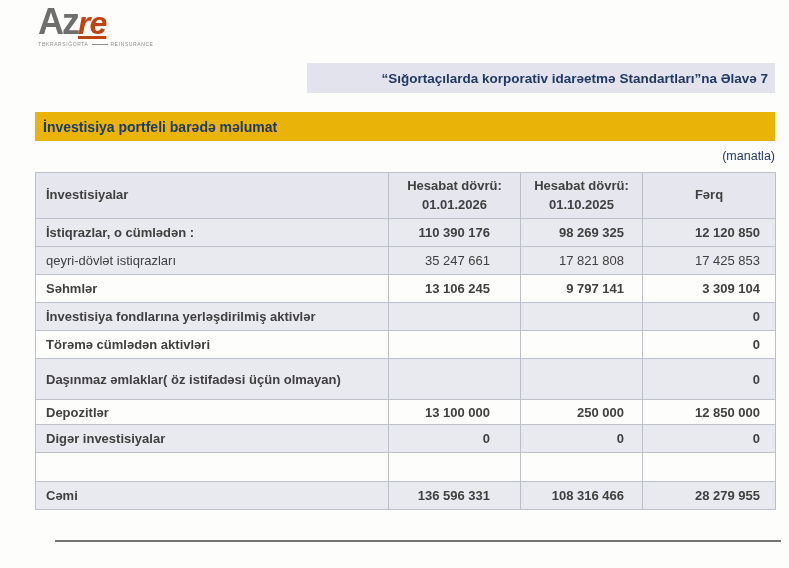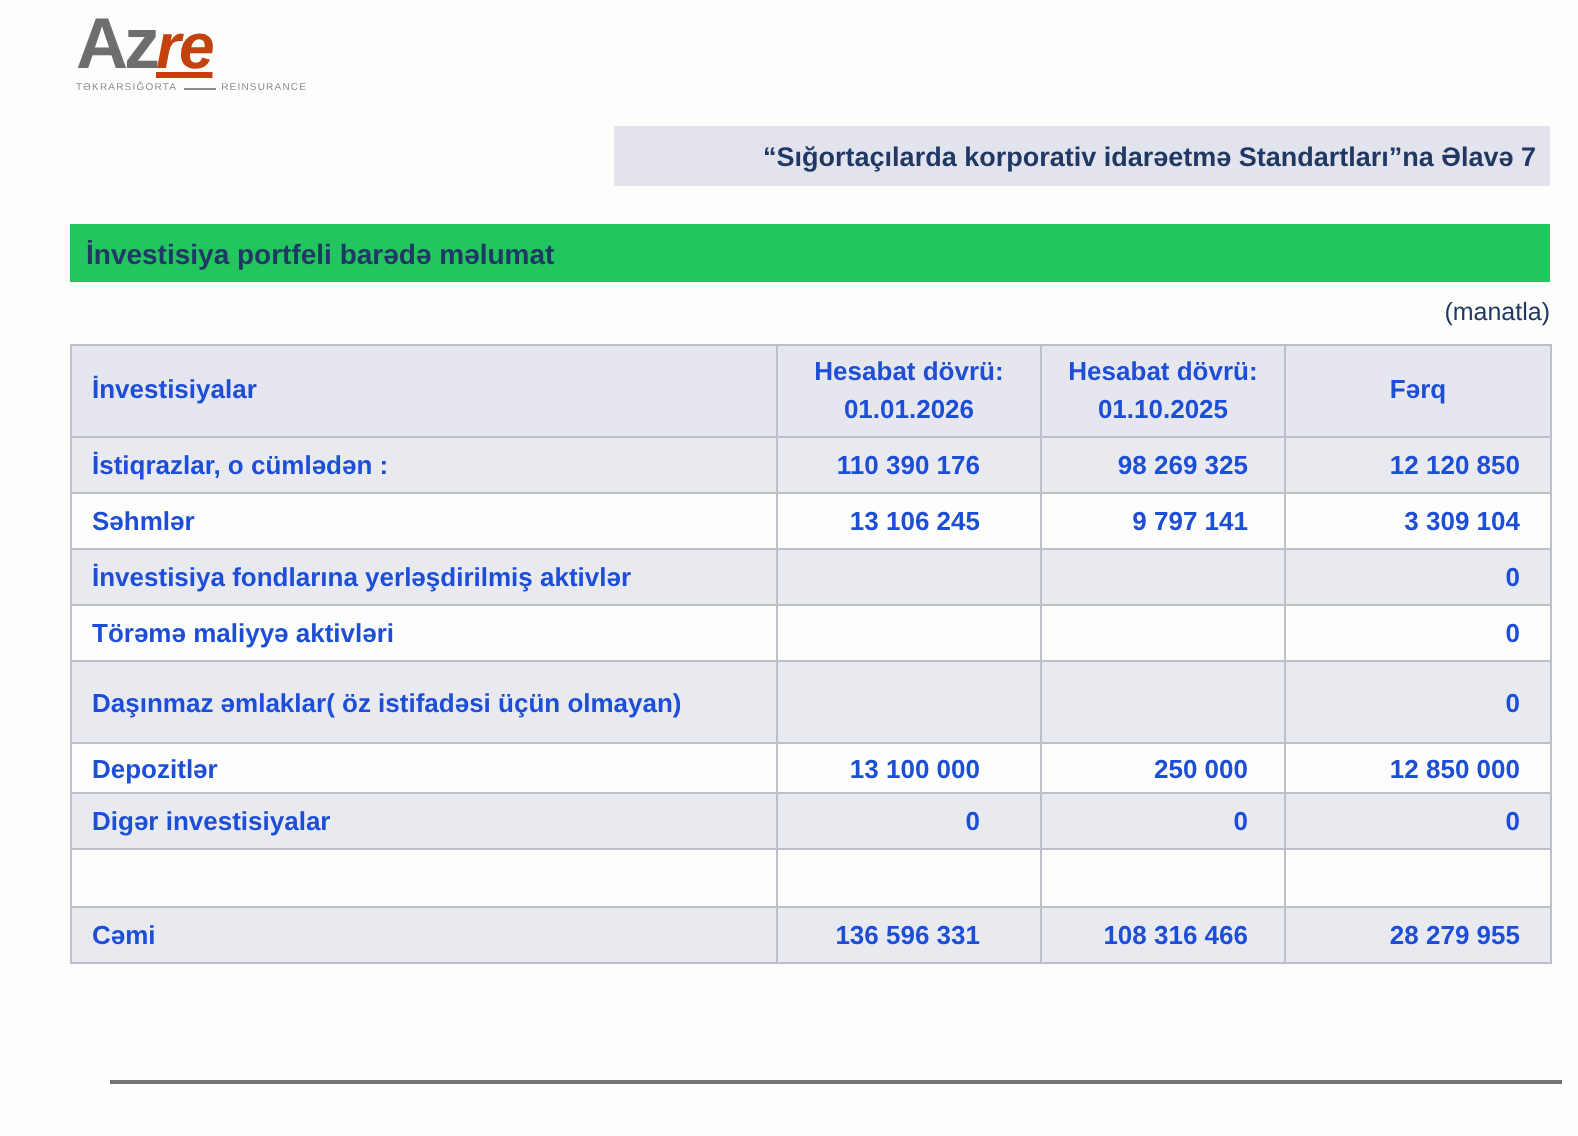--- a/index.html
+++ b/index.html
@@ -35,37 +35,37 @@
     position: absolute; left: 307px; top: 63px; width: 468px; height: 30px;
     background: #e3e3ed;
     display: flex; align-items: center; justify-content: flex-end;
     padding-right: 7px; box-sizing: border-box;
   }
   .annex-bar span { font-size: 13.5px; font-weight: 700; color: #1f3864; }
 
   
   .title-bar {
     position: absolute; left: 35px; top: 112px; width: 740px; height: 29px;
-    background: #22c55e;
+    background: #eab308;
     display: flex; align-items: center;
     padding-left: 8px; box-sizing: border-box;
   }
   .title-bar span { font-size: 14px; font-weight: 700; color: #1f3864; }
 
   
   .currency-note {
     position: absolute; right: 14px; top: 149px;
     font-size: 12.5px; color: #1f3864;
   }
 
   
   table.inv {
     position: absolute; left: 35px; top: 172px;
     width: 740px; border-collapse: collapse; table-layout: fixed;
-    font-size: 13px; color: #1d4ed8;
+    font-size: 13px; color: #404040;
   }
   table.inv col.c1 { width: 353px; }
   table.inv col.c2 { width: 132px; }
   table.inv col.c3 { width: 122px; }
   table.inv col.c4 { width: 133px; }
   table.inv th, table.inv td {
     border: 1px solid #bcc0c9;
     padding: 0 4px; box-sizing: border-box;
     overflow: hidden; white-space: nowrap;
   }
@@ -138,34 +138,40 @@
         <th>Fərq</th>
       </tr>
     </thead>
     <tbody>
       <tr class="shaded bold">
         <td class="label">İstiqrazlar, o cümlədən :</td>
         <td class="num2026">110 390 176</td>
         <td class="num2025">98 269 325</td>
         <td class="numdiff">12 120 850</td>
       </tr>
+      <tr class="shaded">
+        <td class="label">qeyri-dövlət istiqrazları</td>
+        <td class="num2026">35 247 661</td>
+        <td class="num2025">17 821 808</td>
+        <td class="numdiff">17 425 853</td>
+      </tr>
       <tr class="bold">
         <td class="label">Səhmlər</td>
         <td class="num2026">13 106 245</td>
         <td class="num2025">9 797 141</td>
         <td class="numdiff">3 309 104</td>
       </tr>
       <tr class="shaded bold">
         <td class="label">İnvestisiya fondlarına yerləşdirilmiş aktivlər</td>
         <td class="num2026"></td>
         <td class="num2025"></td>
         <td class="numdiff">0</td>
       </tr>
       <tr class="bold">
-        <td class="label">Törəmə maliyyə aktivləri</td>
+        <td class="label">Törəmə cümlədən aktivləri</td>
         <td class="num2026"></td>
         <td class="num2025"></td>
         <td class="numdiff">0</td>
       </tr>
       <tr class="shaded bold tall">
         <td class="label">Daşınmaz əmlaklar( öz istifadəsi üçün olmayan)</td>
         <td class="num2026"></td>
         <td class="num2025"></td>
         <td class="numdiff">0</td>
       </tr>

